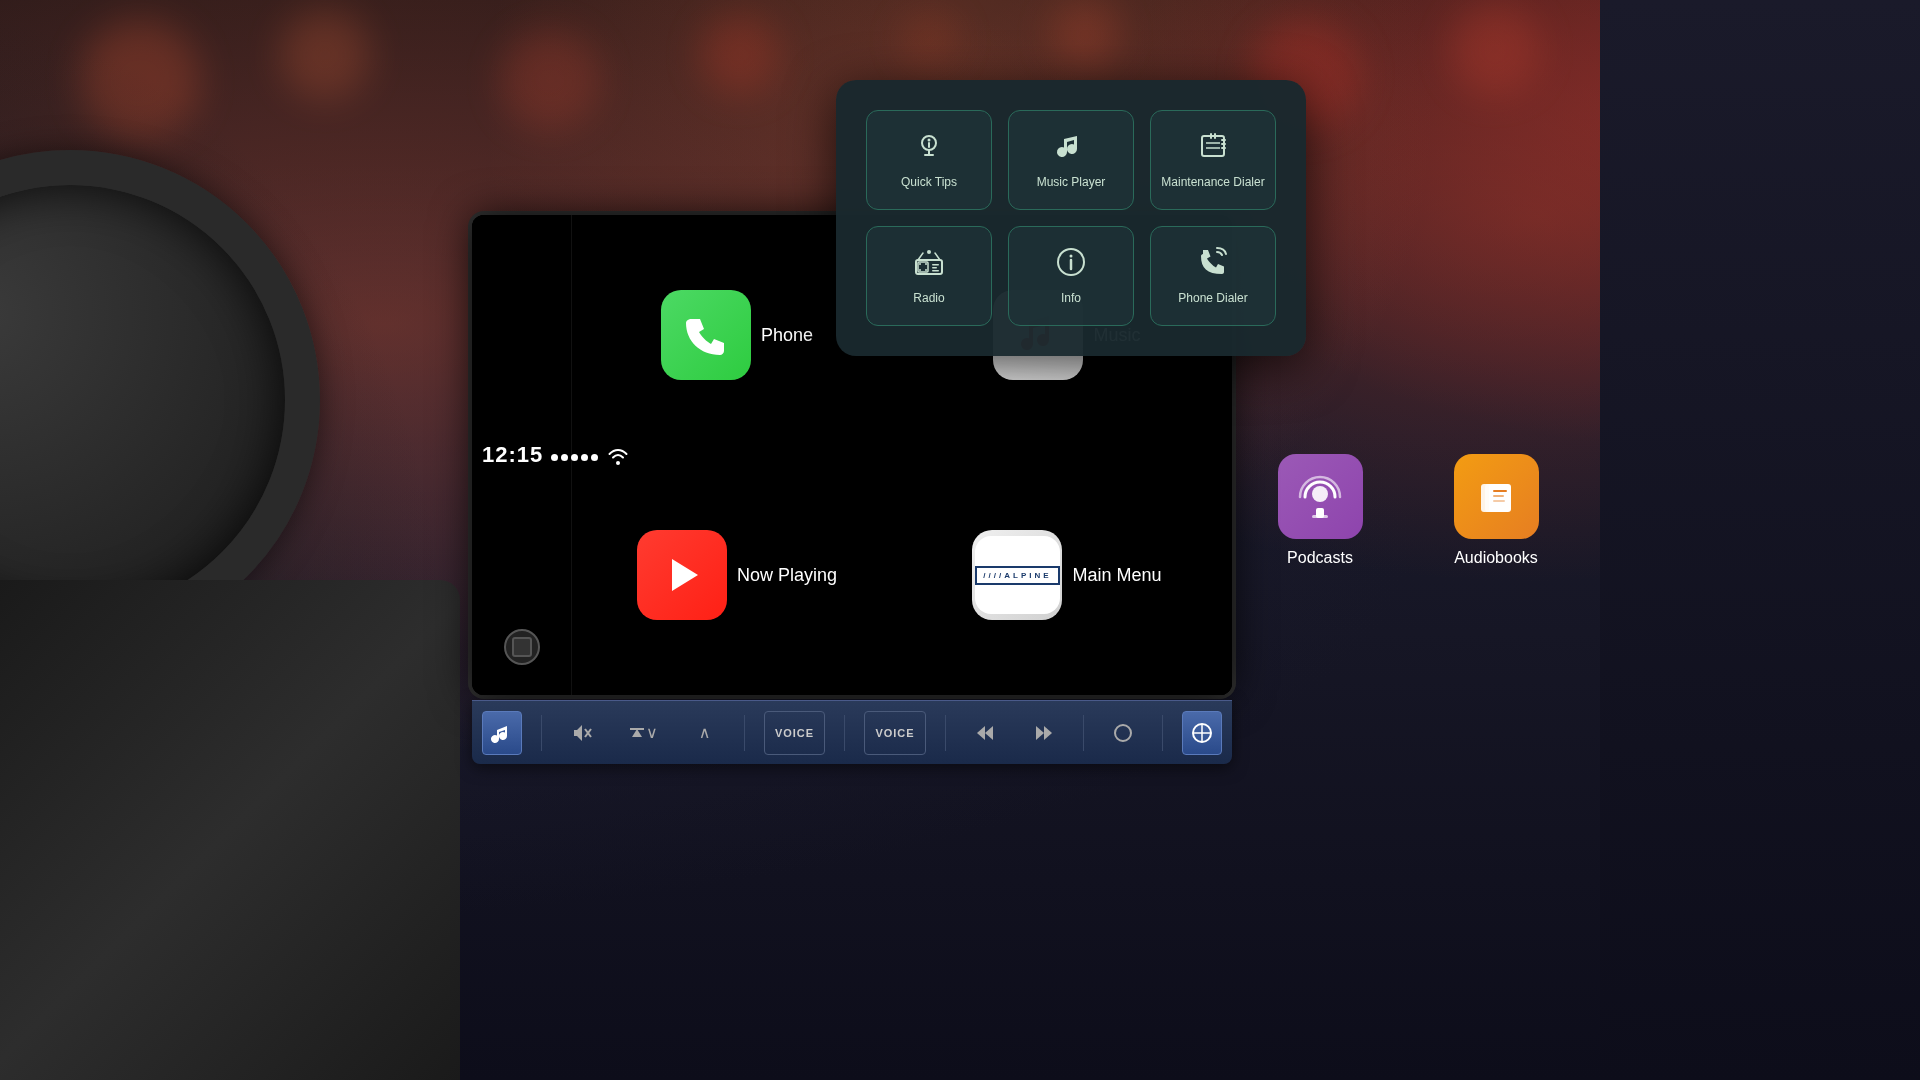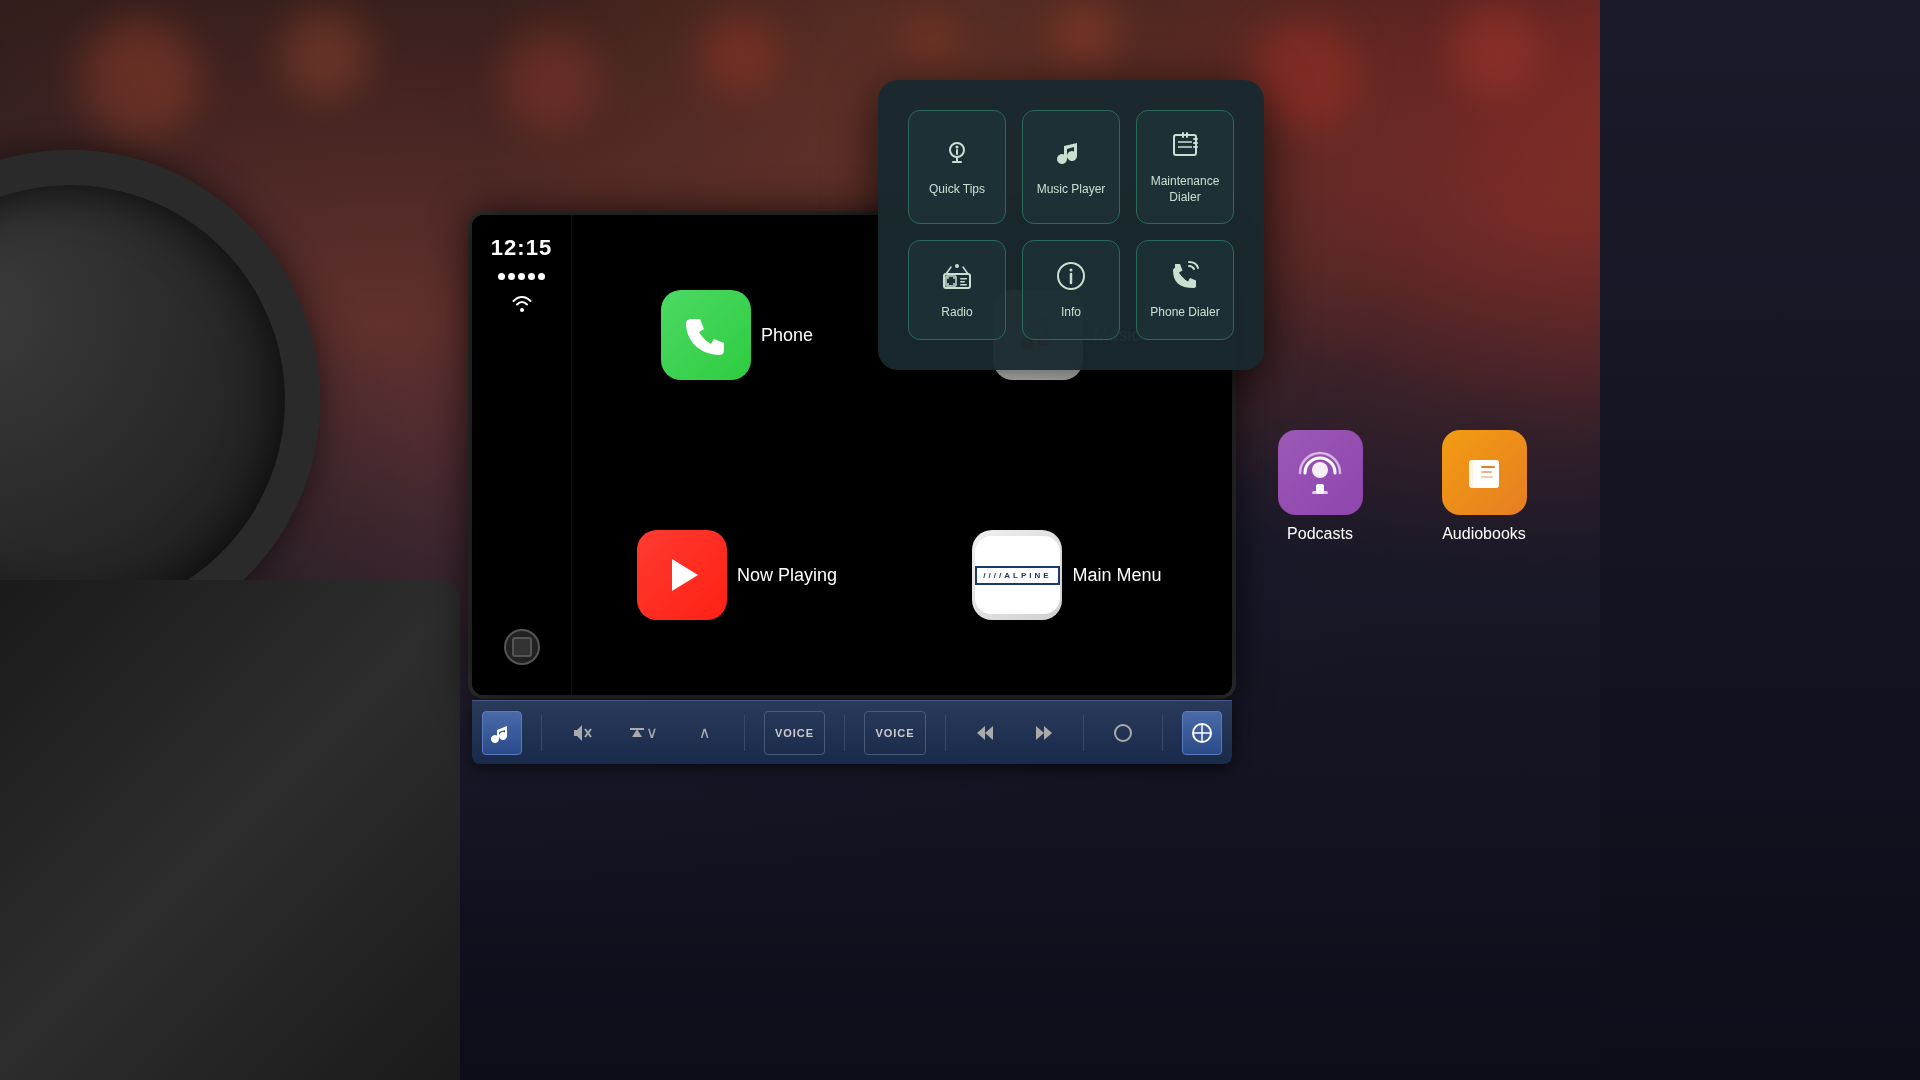--- a/index.html
+++ b/index.html
@@ -103,21 +103,21 @@
 
     
     .status-bar {
       position: absolute;
       left: 0;
       top: 0;
       width: 100px;
       height: 100%;
       background: #000;
       display: flex;
-      flex-direction: column;
+      flex-direction: row;
       align-items: center;
       padding: 20px 10px;
       gap: 8px;
       z-index: 6;
       border-right: 1px solid #111;
     }
 
     .time-display {
       color: #fff;
       font-size: 22px;
@@ -273,23 +273,23 @@
 
     .ctrl-divider {
       width: 1px;
       height: 36px;
       background: #3a4a6a;
     }
 
     
     .overlay-panel {
       position: absolute;
-      left: 878px;
+      left: 836px;
       top: 80px;
-      width: 386px;
+      width: 470px;
       background: rgba(25, 40, 45, 0.97);
       border-radius: 20px;
       padding: 30px;
       z-index: 10;
       box-shadow: 0 10px 50px rgba(0,0,0,0.7);
     }
 
     .overlay-grid {
       display: grid;
       grid-template-columns: 1fr 1fr 1fr;
@@ -321,23 +321,23 @@
       font-size: 12px;
       font-weight: 500;
       text-align: center;
       line-height: 1.3;
     }
 
     
     .right-apps {
       position: absolute;
       left: 1240px;
-      top: 430px;
-      display: flex;
-      gap: 4px;
+      top: 454px;
+      display: flex;
+      gap: 16px;
       z-index: 4;
       text-align: right;
     }
 
     .right-app-item {
       display: flex;
       flex-direction: column;
       align-items: center;
       justify-content: center;
       gap: 10px;

